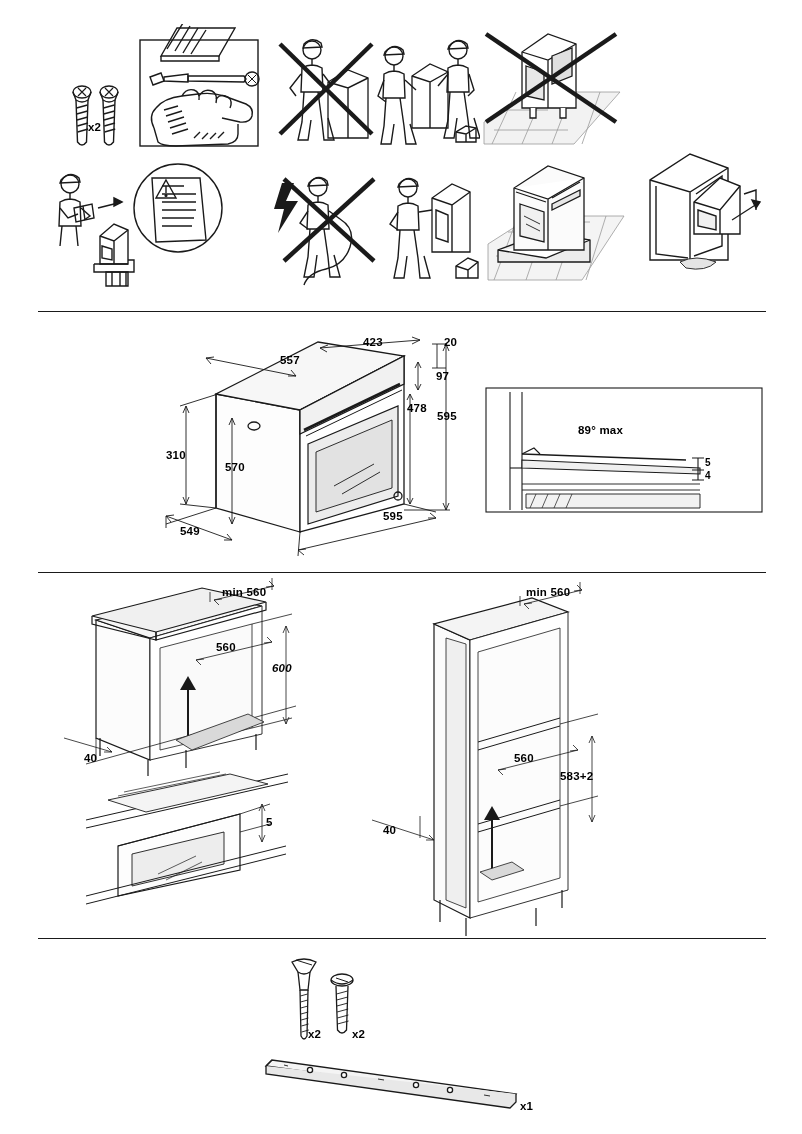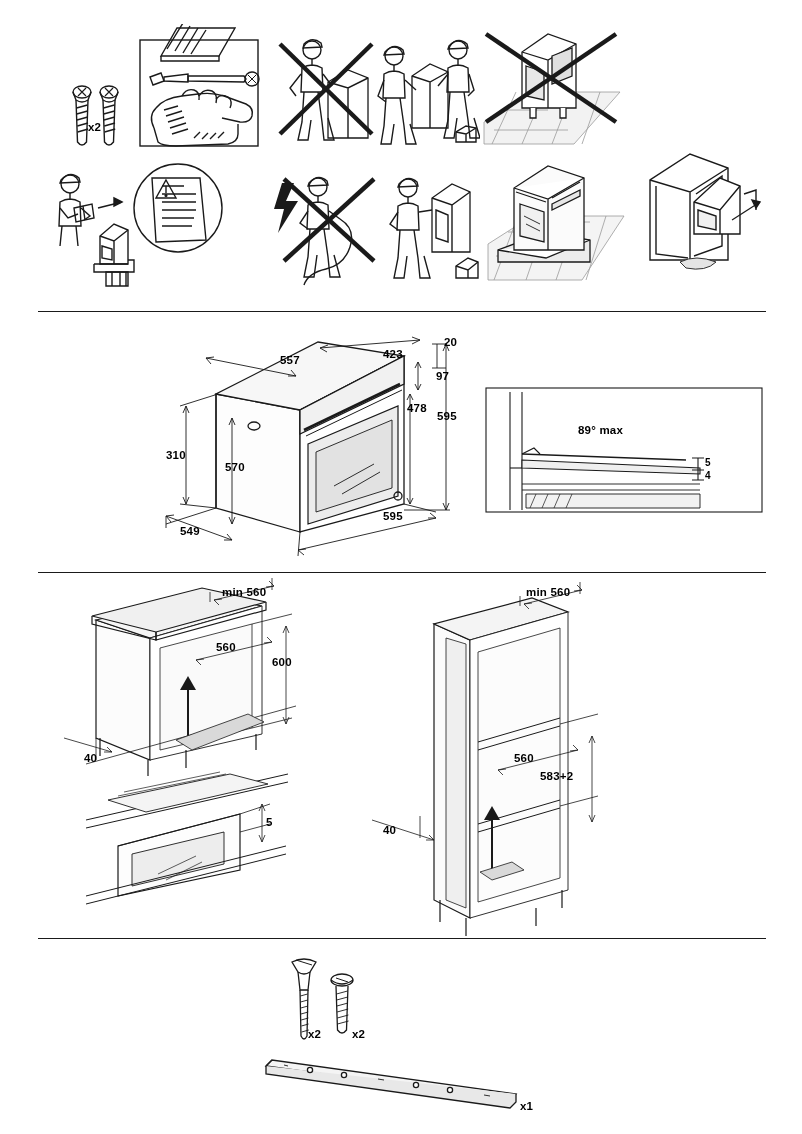--- a/index.html
+++ b/index.html
@@ -373,21 +373,21 @@
         <path d="M522 166 L700 166 M522 172 L700 172" stroke-width="0.9"></path>
         <path d="M526 176 L700 176 L700 190 L526 190 Z" fill="#f2f2f2" stroke-width="0.9"></path>
         <path d="M536 176 L530 190 M548 176 L542 190 M560 176 L554 190 M572 176 L566 190" stroke-width="0.7"></path>
 
         <path d="M692 140 L704 140 M692 152 L704 152 M692 162 L704 162"></path>
         <path d="M698 140 L698 152 M698 152 L698 162"></path>
       </g>
     </svg>
 
     <div class="lbl" style="left:232px;top:36px;margin-left:48px;">557</div>
-    <div class="lbl" style="left:383px;top:18px;margin-top:12px;">423</div>
+    <div class="lbl" style="left:363px;top:18px;">423</div>
     <div class="lbl" style="left:444px;top:18px;text-align:right;">20</div>
     <div class="lbl" style="left:436px;top:52px;">97</div>
     <div class="lbl" style="left:407px;top:84px;">478</div>
     <div class="lbl" style="left:437px;top:92px;">595</div>
     <div class="lbl" style="left:166px;top:131px;">310</div>
     <div class="lbl" style="left:225px;top:143px;">570</div>
     <div class="lbl" style="left:180px;top:207px;">549</div>
     <div class="lbl" style="left:383px;top:192px;">595</div>
     <div class="lbl" style="left:578px;top:106px;">89° max</div>
     <div class="lbl" style="left:705px;top:139px;font-size:10px;">5</div>
@@ -489,27 +489,27 @@
         <path d="M560 146 L598 136 M560 228 L598 218" stroke-width="0.8"></path>
 
         <path d="M372 242 L434 262" stroke-width="0.8"></path>
         <path d="M434 262 L426 262 M434 262 L429 257" stroke-width="0.8"></path>
         <path d="M420 238 L420 260" stroke-width="0.8"></path>
       </g>
     </svg>
 
     <div class="lbl" style="left:222px;top:8px;">min 560</div>
     <div class="lbl" style="left:216px;top:63px;">560</div>
-    <div class="lbl" style="left:272px;top:78px;">600</div>
+    <div class="lbl" style="left:272px;top:84px;font-style:italic;">600</div>
     <div class="lbl" style="left:84px;top:174px;">40</div>
     <div class="lbl" style="left:266px;top:238px;">5</div>
 
     <div class="lbl" style="left:526px;top:8px;">min 560</div>
     <div class="lbl" style="left:514px;top:174px;">560</div>
-    <div class="lbl" style="left:540px;top:192px;text-align:right;">583+2</div>
+    <div class="lbl" style="left:560px;top:192px;text-align:right;">583+2</div>
     <div class="lbl" style="left:383px;top:246px;">40</div>
 
     <div class="divider" style="top:360px;"></div>
   </div>
 
   <div class="sec" style="top:944px;height:190px;">
     <svg width="802" height="190" viewBox="0 0 802 190">
       <g fill="none" stroke="#1a1a1a" stroke-width="1.3">
 
         <g transform="translate(288,12)">

